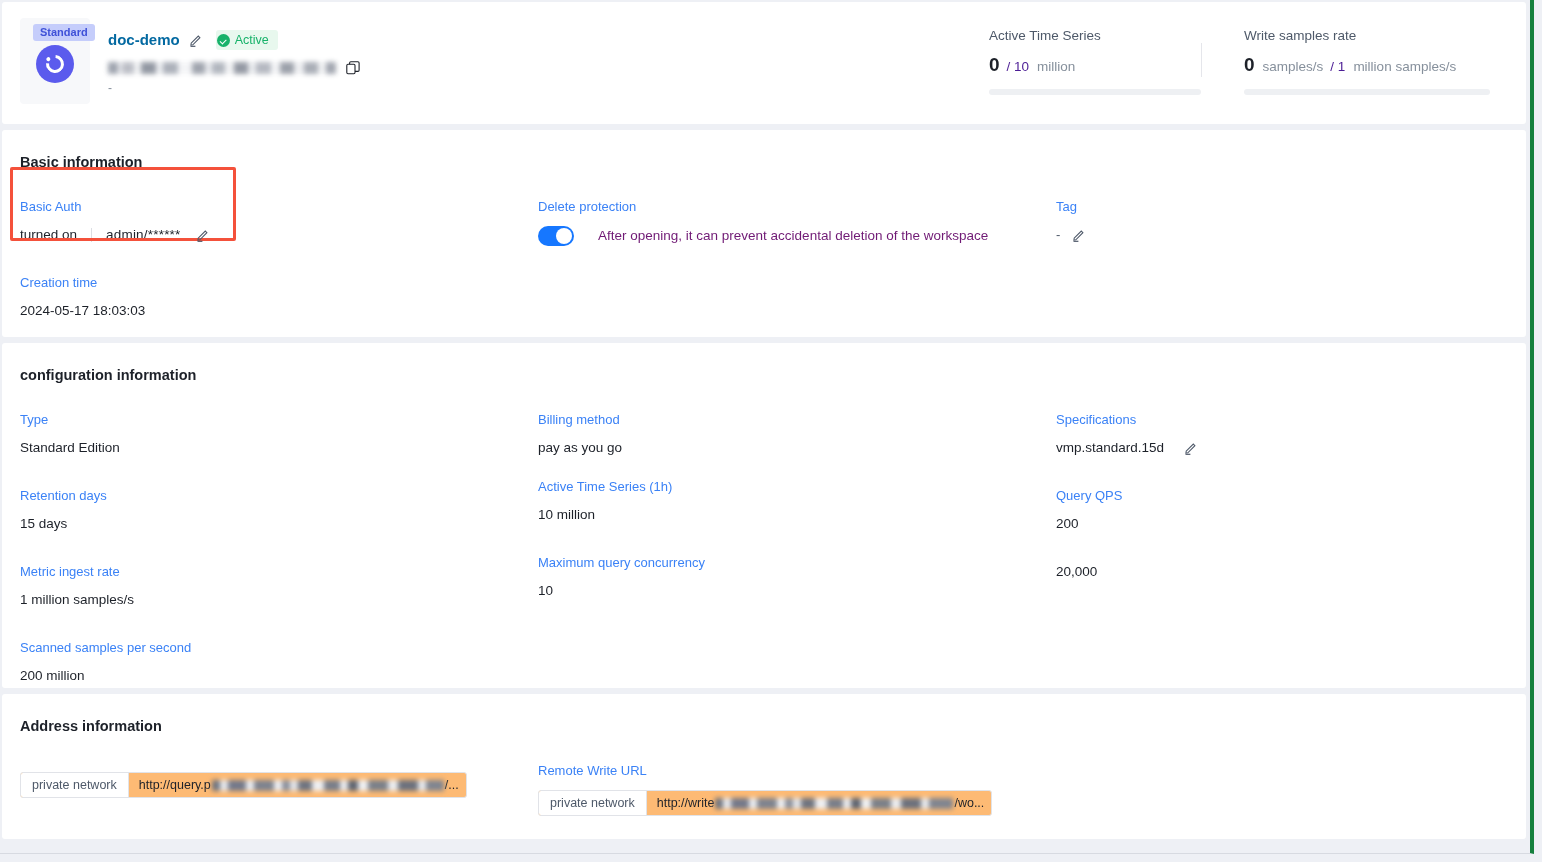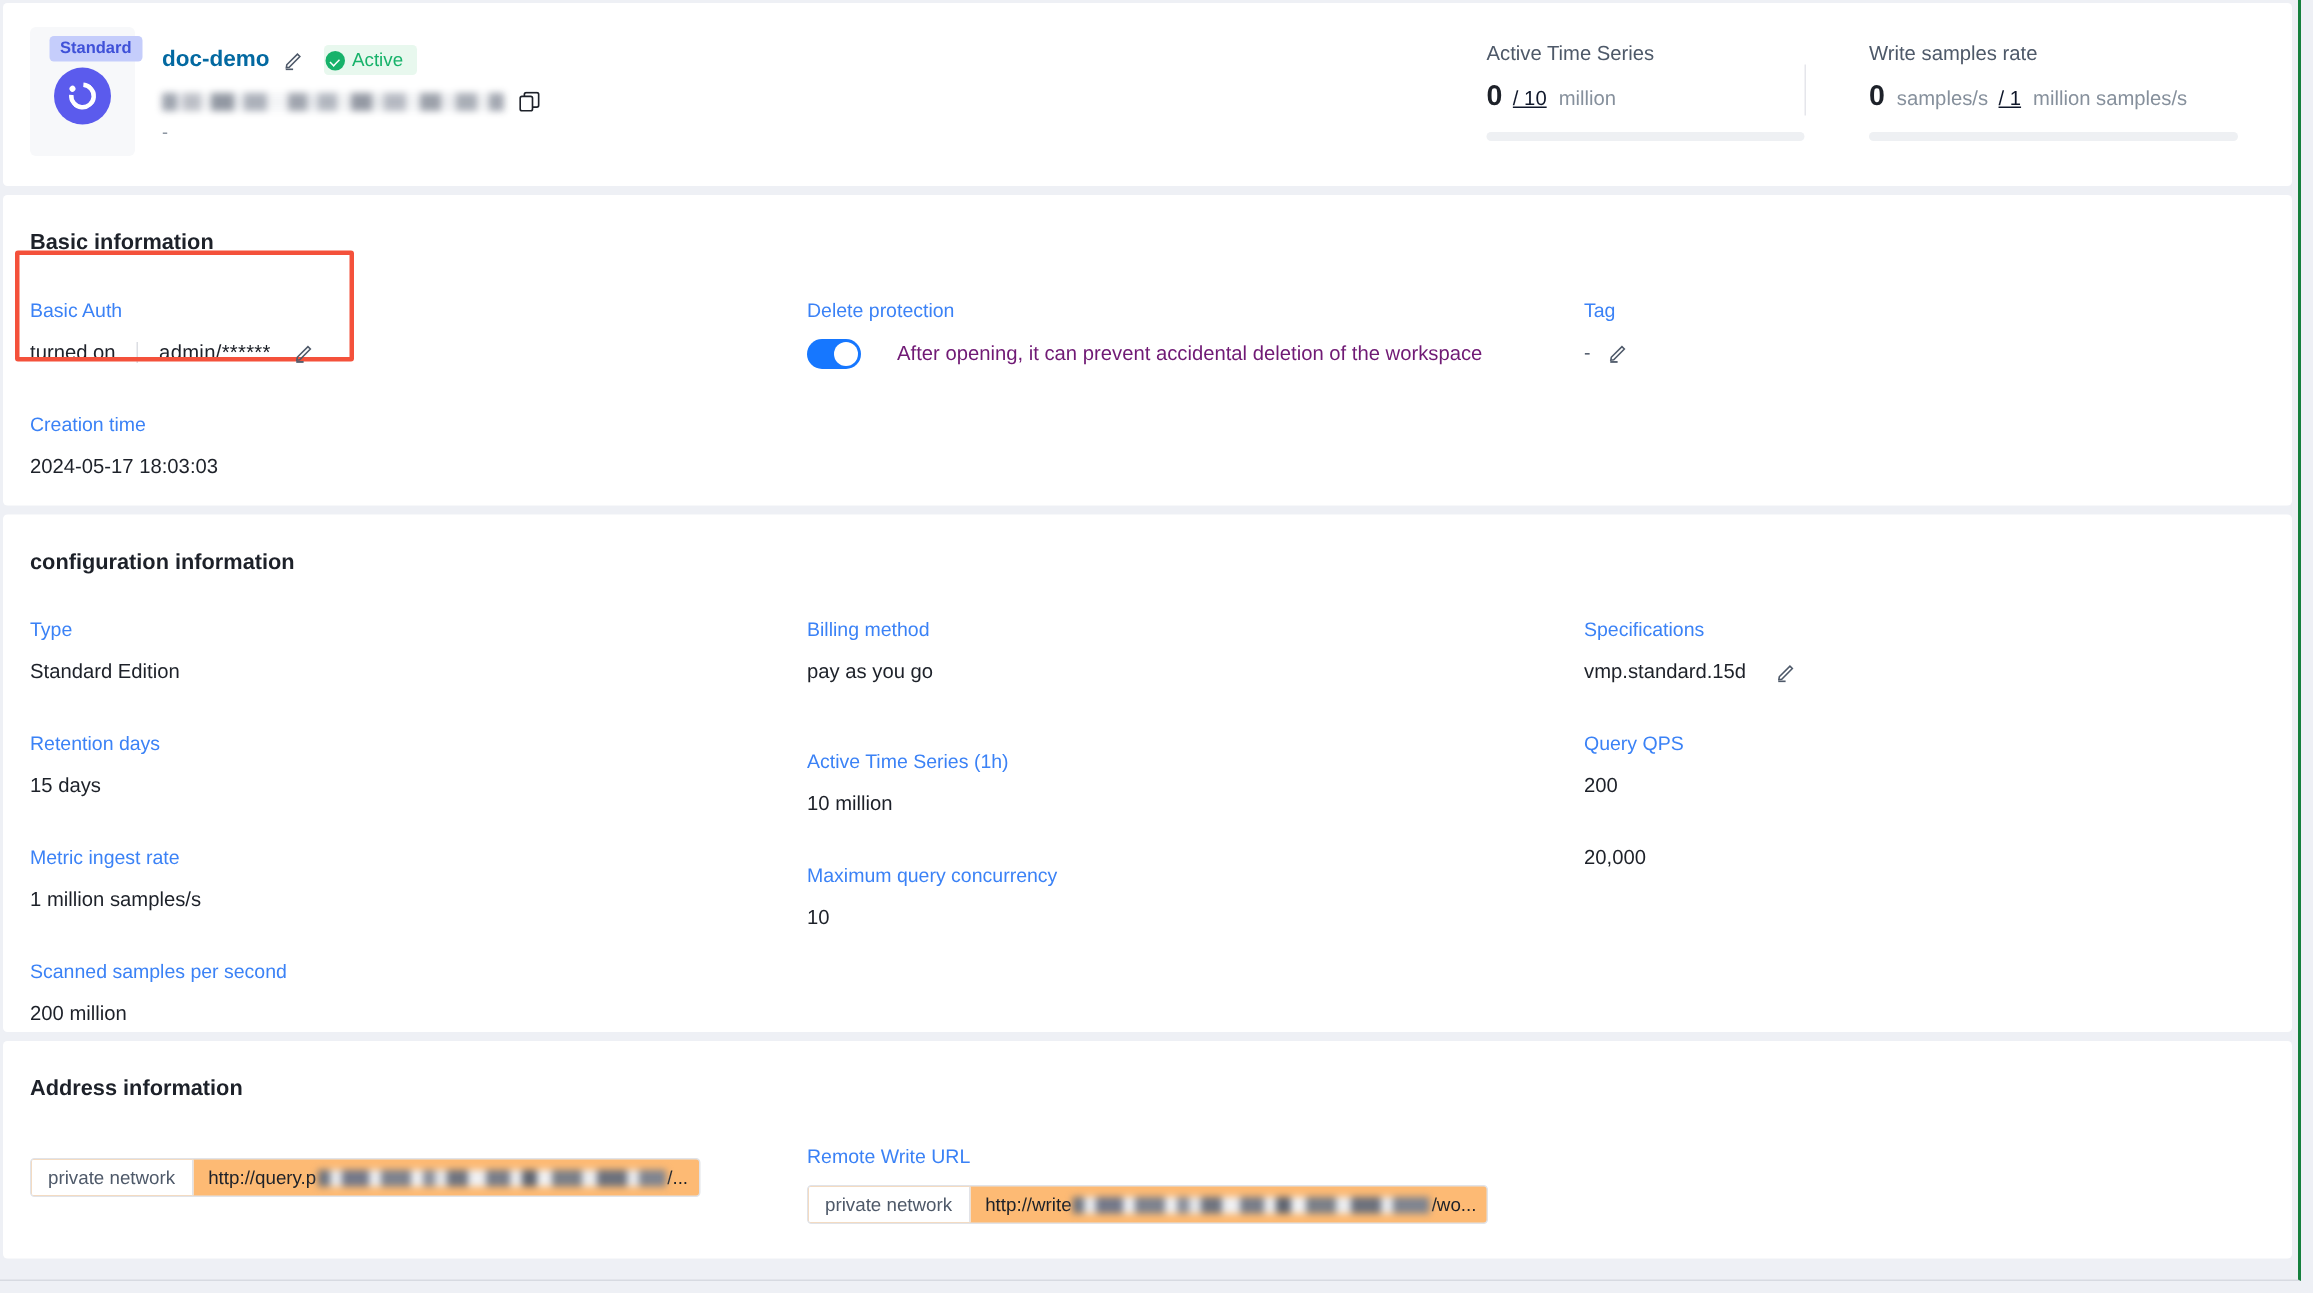--- a/index.html
+++ b/index.html
@@ -15,21 +15,21 @@
     width: 1542px; height: 862px;
     background: #eef0f5;
     overflow: hidden;
   }
   .page {
     position: absolute;
     left: 0; top: 0;
     width: 1534px;
     height: 854px;
     background: #eef0f5;
-    border-right: 2px solid #15803d;
+    border-right: 4px solid #15803d;
     border-bottom: 1px solid #d7dae1;
   }
   .card {
     background: #ffffff;
     border-radius: 3px;
     position: relative;
   }
 
   
   .header-card {
@@ -141,21 +141,21 @@
   .metric { width: 212px; position: relative; }
   .metric-divider {
     width: 1px; background: #e5e6eb;
     height: 34px; margin: 16px 0 0 0;
     align-self: flex-start;
   }
   .metric-label { font-size: 13.5px; color: #4e5969; line-height: 18px; }
   .metric-value { margin-top: 9px; display: flex; align-items: baseline; line-height: 22px; }
   .metric-big { font-size: 19px; font-weight: 700; color: #1d2129; }
   .metric-unit { font-size: 13.5px; color: #86909c; margin-left: 8px; }
-  .metric-sep { font-size: 13.5px; color: #0f172a; margin-left: 7px; text-decoration: underline; }
+  .metric-sep { font-size: 13.5px; color: #4c1d95; margin-left: 7px; }
   .metric-bar {
     margin-top: 11px;
     height: 6px; border-radius: 4px;
     background: #eef0f3;
     width: 100%;
   }
 
   
   .section-card { margin: 6px 4px 0 2px; padding: 0 0 0 0; }
   .section-title {
@@ -400,21 +400,21 @@
           <div class="field-label">Scanned samples per second</div>
           <div class="field-value">200 million</div>
         </div>
       </div>
 
       <div class="col">
         <div class="field">
           <div class="field-label">Billing method</div>
           <div class="field-value">pay as you go</div>
         </div>
-        <div class="field" style="margin-top:42px">
+        <div class="field" style="margin-top:21px">
           <div class="field-label">Active Time Series (1h)</div>
           <div class="field-value">10 million</div>
         </div>
         <div class="field" style="margin-top:30px">
           <div class="field-label">Maximum query concurrency</div>
           <div class="field-value">10</div>
         </div>
       </div>
 
       <div class="col col-right">

